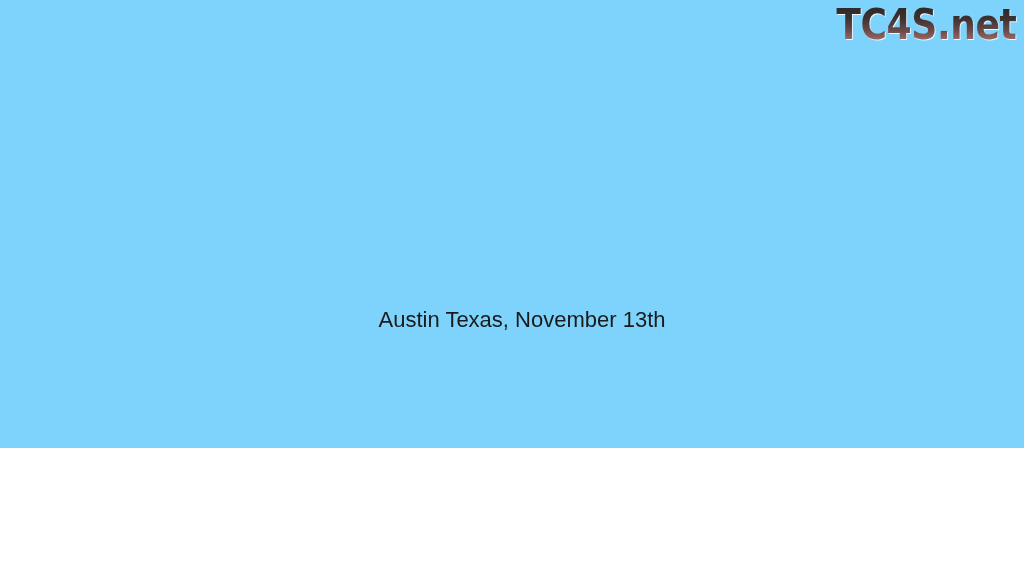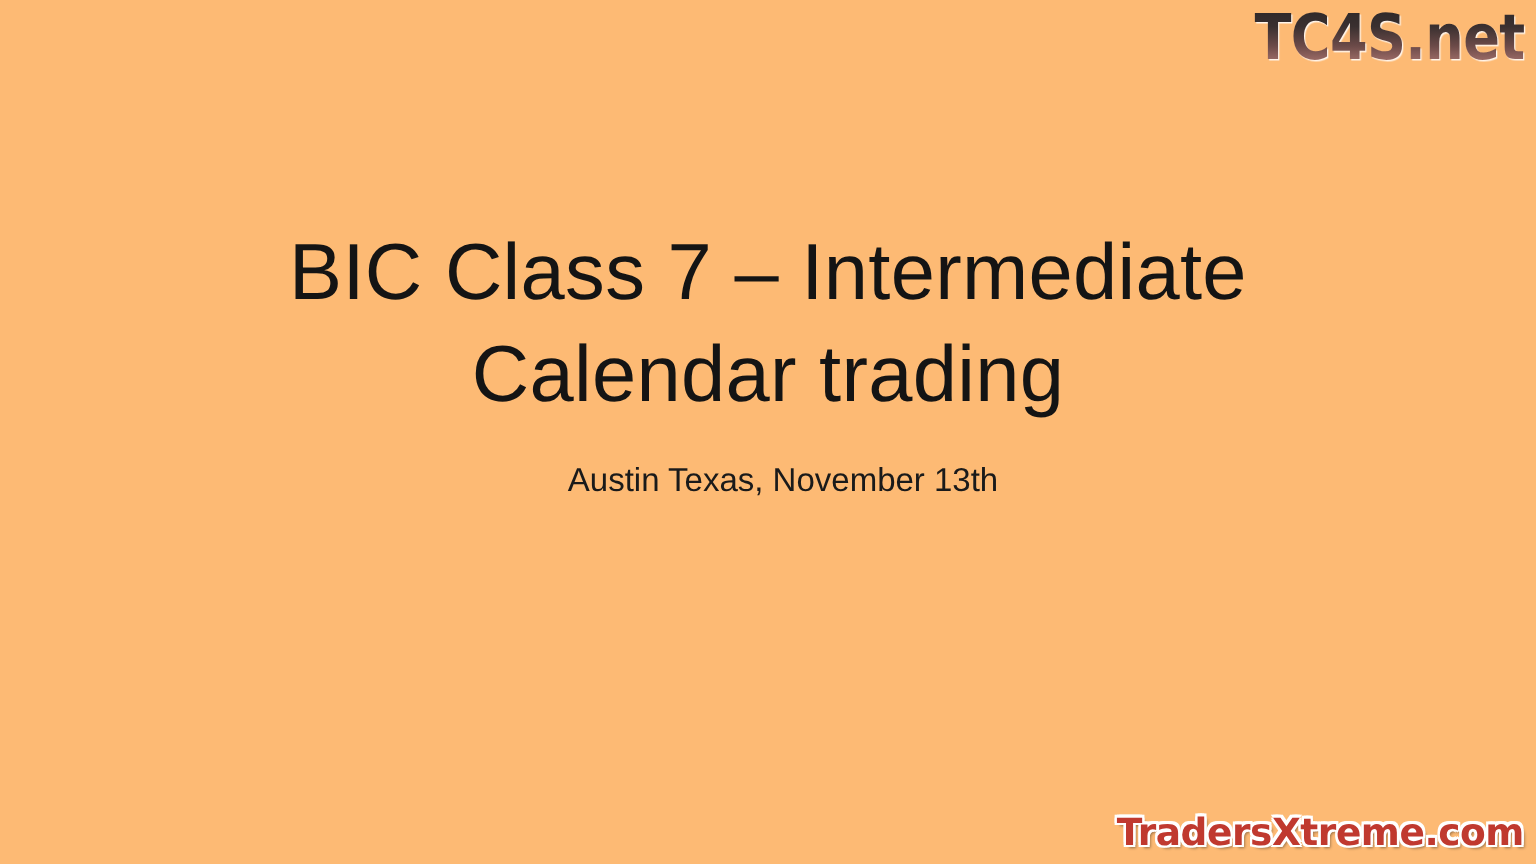--- a/index.html
+++ b/index.html
@@ -5,22 +5,22 @@
 <style>
   html, body {
     margin: 0;
     padding: 0;
     background: #ffffff;
   }
 
   #slide {
     position: relative;
     width: 1024px;
-    height: 576px;
-    background: #fdba74;
+    height: 448px;
+    background: #7dd3fc;
     overflow: hidden;
     font-family: "Liberation Sans", sans-serif;
     -webkit-font-smoothing: antialiased;
   }
 
   
   .tc4s-logo {
     position: absolute;
     top: 2px;
     right: 8px;
@@ -133,23 +133,18 @@
        2px   2px  2px rgba(0,0,0,0.4);
   }
 </style>
 </head>
 <body>
 
 <div id="slide">
 
   <div class="tc4s-logo">TC4S.net</div>
 
-  <div class="title-block">
-    <div class="title-line">BIC Class 7 – Intermediate</div>
-    <div class="title-line">Calendar trading</div>
-  </div>
 
 
   <div class="subtitle">Austin Texas, November 13th</div>
 
-  <div class="tx-logo">TradersXtreme.com</div>
 
 </div>
 
 </body></html>

